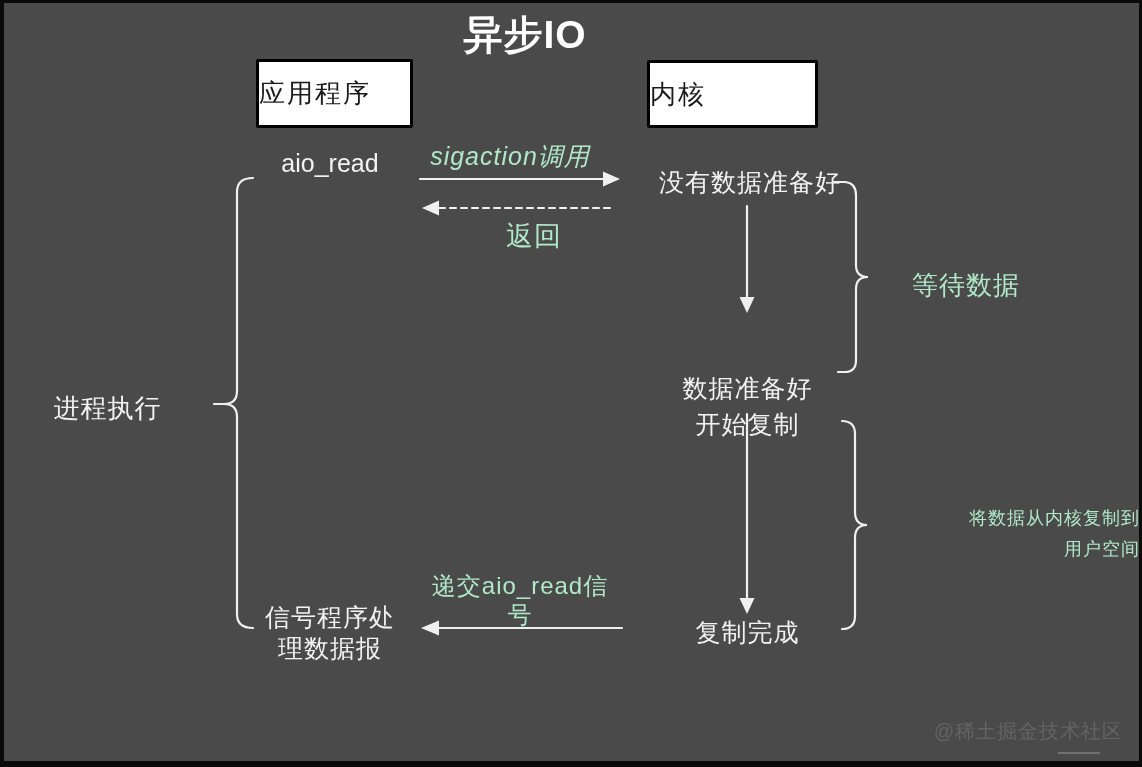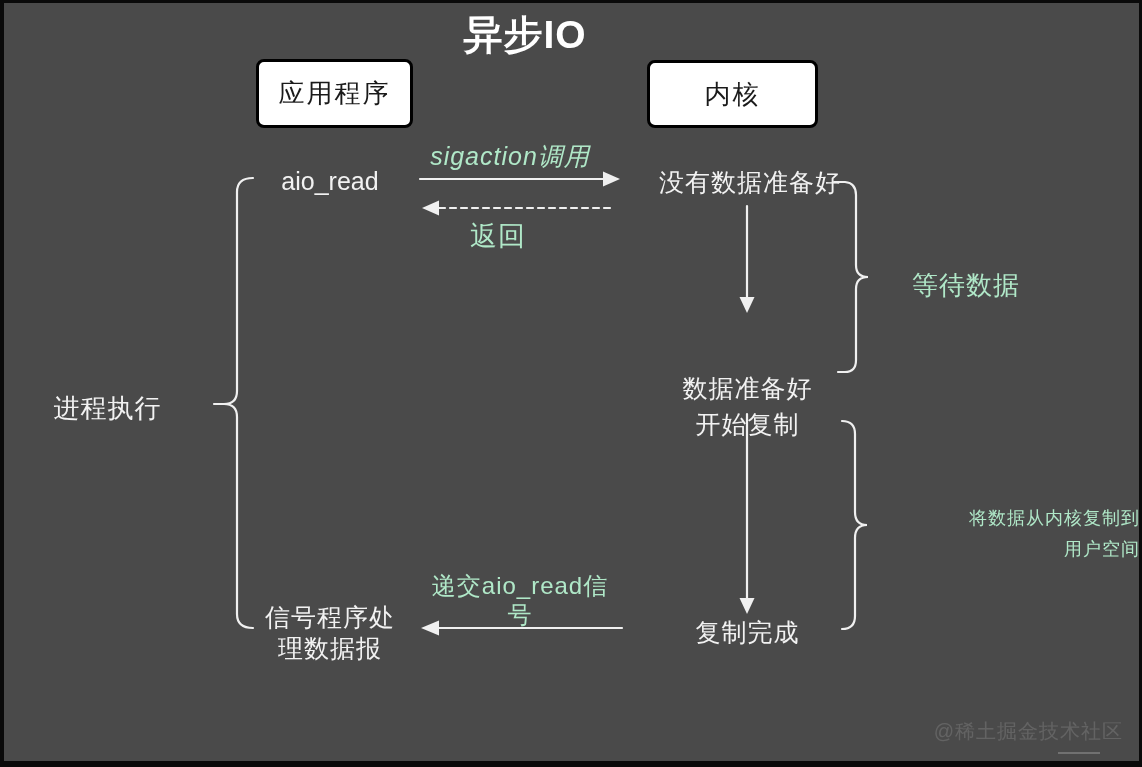--- a/index.html
+++ b/index.html
@@ -29,40 +29,40 @@
 
   .abs{position:absolute;}
   .center{text-align:center;}
 
   .title{
     left:380px;top:8px;width:290px;
     font-size:39px;font-weight:700;color:#ffffff;
     letter-spacing:1px;
   }
   .node-box{
-    display:flex;align-items:center;justify-content:center;
+    display:flex;align-items:center;justify-content:flex-start;
     background:var(--box-bg);color:var(--box-text);
-    border:3px solid #000;border-radius:8px;
+    border:3px solid #000;border-radius:2px;
     font-size:26px;letter-spacing:2px;
   }
   .box-app{left:256px;top:59px;width:151px;height:63px;}
   .box-kernel{left:647px;top:60px;width:165px;height:62px;}
 
   .wlabel{font-size:25px;color:var(--text);letter-spacing:1px;}
   .glabel{color:var(--accent-green);letter-spacing:1px;}
 
-  .aio-read{left:255px;top:167px;width:150px;font-size:25px;letter-spacing:0;}
+  .aio-read{left:255px;top:149px;width:150px;font-size:25px;letter-spacing:0;}
   .no-data{left:652px;top:166px;width:196px;}
   .data-ready{left:655px;top:346px;width:185px;line-height:36px;margin-top:24px;}
   .copy-done{left:655px;top:616px;width:185px;}
   .signal-handler{left:255px;top:602px;width:150px;line-height:31px;}
   .process-exec{left:50px;top:391px;width:115px;font-size:26px;}
 
   .lbl-sigaction{left:410px;top:140px;width:200px;font-size:25px;font-style:italic;}
-  .lbl-return{left:398px;top:218px;width:200px;font-size:27px;}
+  .lbl-return{left:434px;top:218px;width:200px;font-size:27px;}
   .lbl-wait{left:896px;top:268px;width:140px;font-size:26px;}
   .lbl-copyuser{left:855px;top:503px;width:285px;font-size:18px;line-height:31px;text-align:right;}
   .lbl-deliver{left:420px;top:571px;width:200px;font-size:24px;line-height:29px;}
 
   .connectors{left:0;top:0;pointer-events:none;}
   .connectors path{stroke:var(--line);stroke-width:2.2;fill:none;stroke-linecap:round;}
   .connectors path.dashed{stroke-dasharray:6 5;}
   .connectors polygon{fill:var(--line);stroke:none;}
 
   .watermark{

